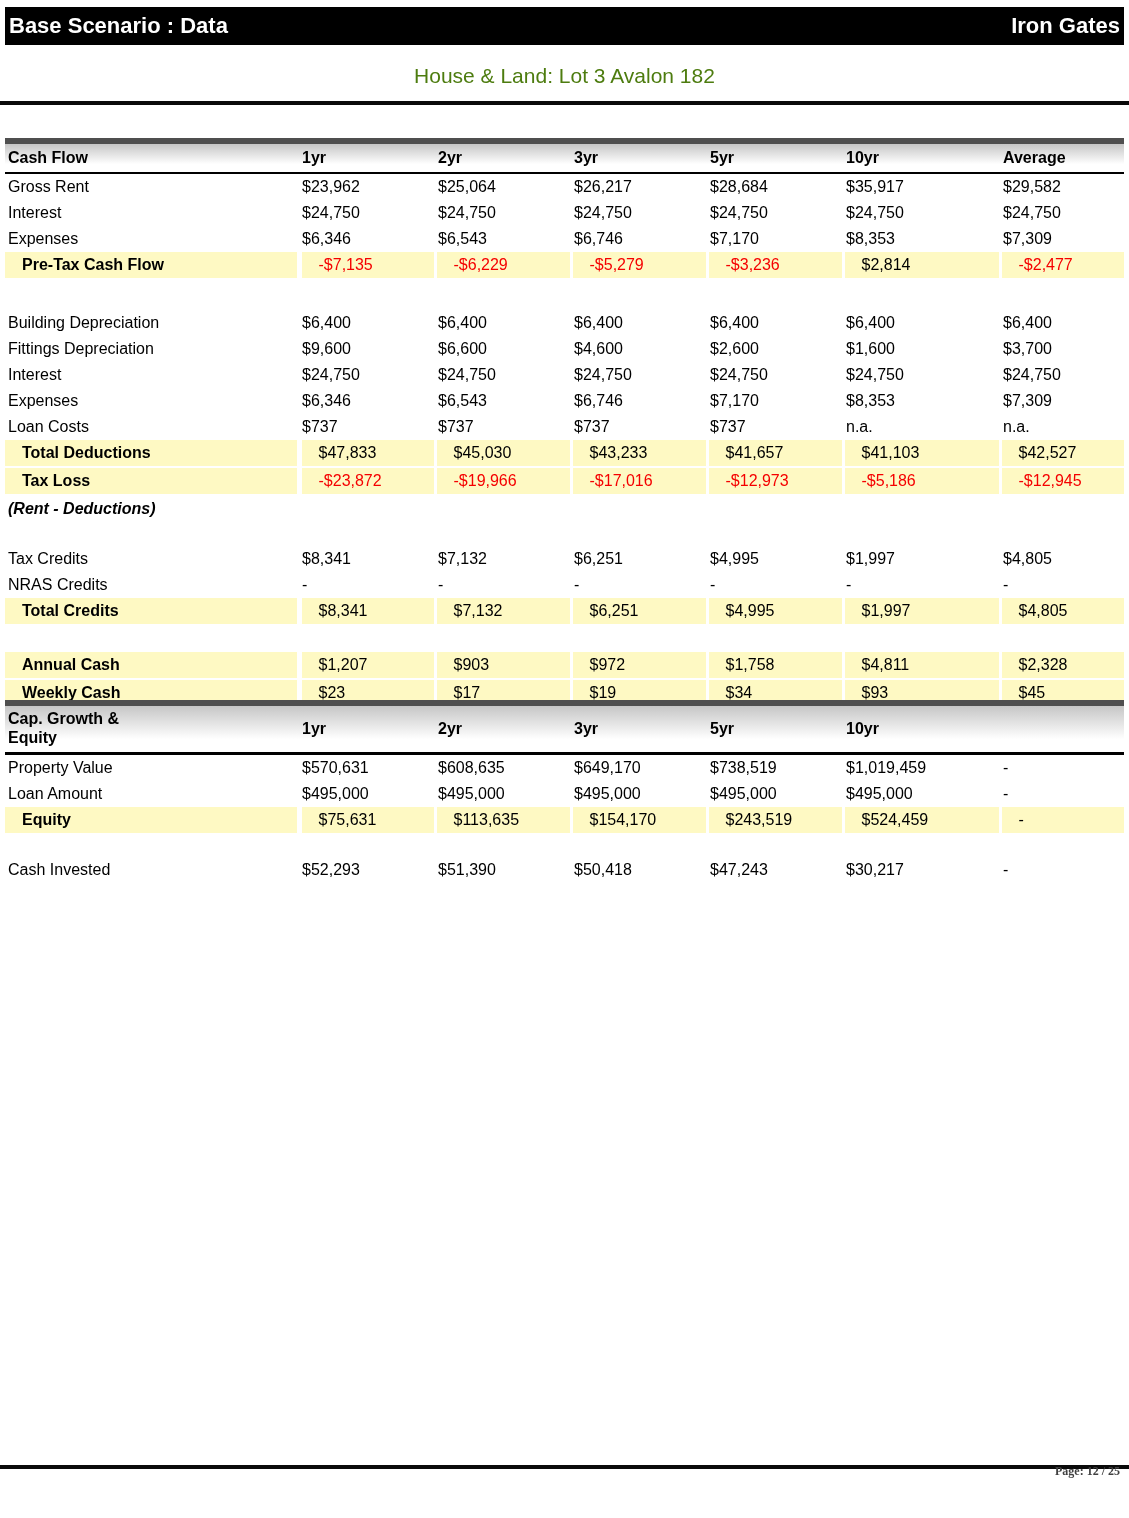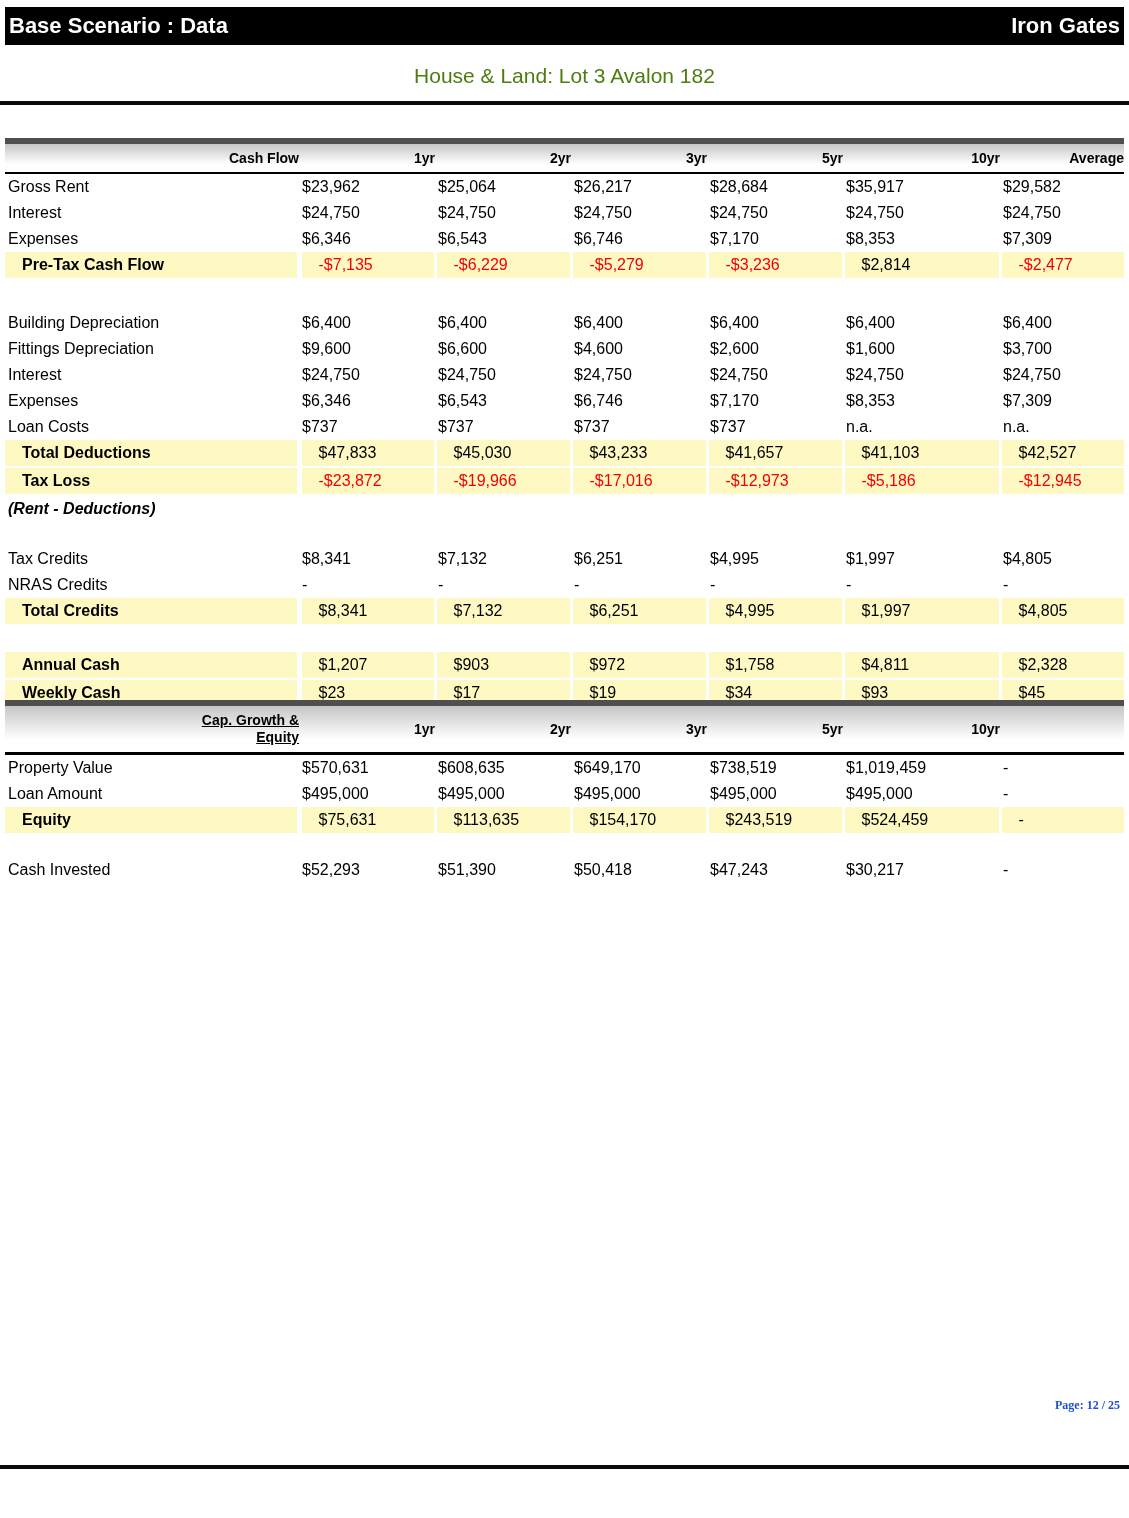--- a/index.html
+++ b/index.html
@@ -21,43 +21,43 @@
   
   table.report{position:absolute;left:5px;width:1119px;border-collapse:collapse;
                table-layout:fixed;font-size:16px;}
   #cash-flow-table{top:138px;}
   #growth-table{top:700px;}
 
   table.report thead th{
     border-top:6px solid #4f4f4f;
     border-bottom:2px solid #000;
     background-image:linear-gradient(to bottom,#c6c6c6,#ffffff 72%);
-    text-align:right;font-size:14px;font-weight:bold;
+    text-align:left;font-size:16px;font-weight:bold;
     height:24px;padding:2px 0 2px 3px;vertical-align:middle;}
   #growth-table thead th{height:42px;border-bottom:3px solid #000;}
 
   table.report td{height:26px;padding:0 0 0 3px;vertical-align:middle;
                   white-space:nowrap;overflow:hidden;}
   td.lbl{padding-left:3px;}
   tr.bold td.lbl{font-weight:bold;}
   tr.shaded td{background:#fef9c3;border-bottom:2px solid #fff;padding-left:17px;}
   tr.shaded td.lbl{border-right:5px solid #fff;}
   tr.shaded td.v{border-right:3px solid #fff;}
   tr.shaded td.v:last-child{border-right:none;}
   td.neg{color:#f50000;}
   tr.note td{font-weight:bold;font-style:italic;}
   tr.sp30 td{height:30px;}
   tr.sp24 td{height:24px;}
   tr.sp26 td{height:26px;}
   tr.sp22 td{height:22px;}
-  .th2line{line-height:1.18;display:inline-block;padding:2px 0;text-decoration:underline;}
-
-  .page-number{position:absolute;top:1398px;right:9px;
+  .th2line{line-height:1.18;display:inline-block;padding:2px 0;}
+
+  .page-number{position:absolute;top:1464px;right:9px;
                font-family:"Liberation Serif", serif;font-size:12px;
-               font-weight:bold;color:#1d4ed8;}
+               font-weight:bold;color:#404040;}
 </style>
 </head>
 <body>
 
 <div class="page">
 
   <div class="titlebar">
     <span>Base Scenario : Data</span>
     <span>Iron Gates</span>
   </div>

